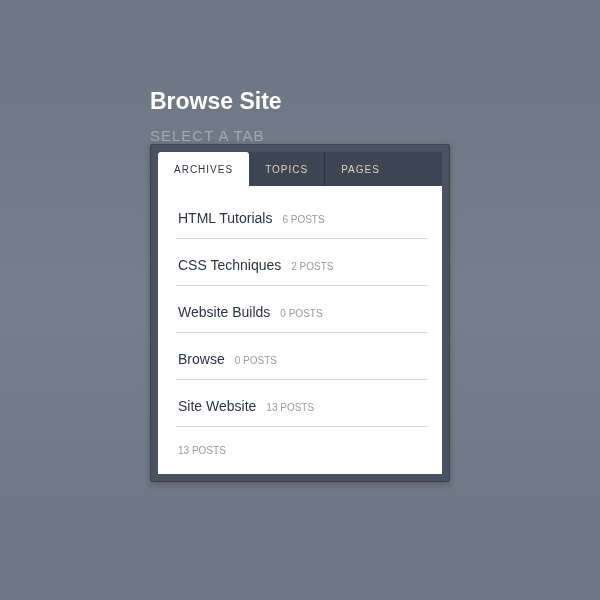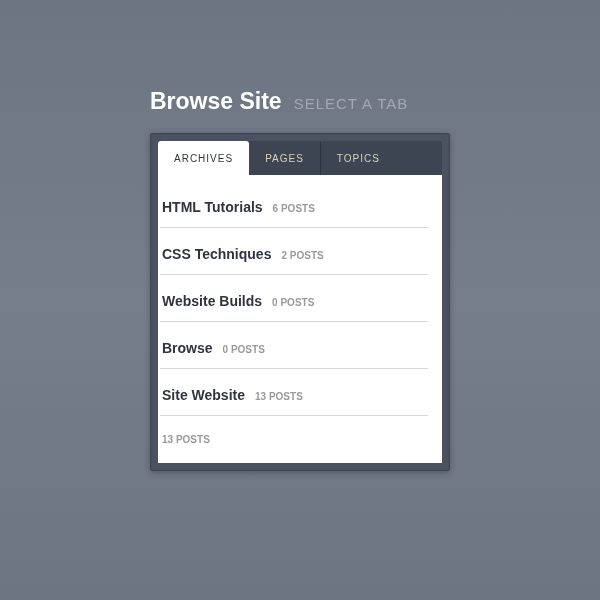--- a/index.html
+++ b/index.html
@@ -7,24 +7,24 @@
   body {
     background: linear-gradient(180deg, #6d7482 0%, #777e8b 50%, #6d7482 100%);
     font-family: Arial, Helvetica, sans-serif;
     display: flex;
     flex-direction: column;
     align-items: center;
   }
   .header {
     width: 300px;
     margin-top: 88px;
-    margin-bottom: 18px;
     display: flex;
     align-items: baseline;
     gap: 12px;
+    flex-direction: column;
   }
   .title {
     color: #ffffff;
     font-size: 23px;
     font-weight: bold;
   }
   .subtitle {
     color: #a2a8b3;
     font-size: 15px;
     letter-spacing: 1px;
@@ -60,22 +60,21 @@
     border-top-left-radius: 3px;
     border-top-right-radius: 3px;
   }
   .tab.inactive {
     color: #d9d2b8;
     border-right: 1px solid #2f3540;
   }
   .tab.inactive:last-child { border-right: none; }
   .panel {
     background: #ffffff;
-    padding: 6px 14px 14px 2px;
-    font-weight: bold;
+    padding: 6px 14px 14px 18px;
   }
   .list { list-style: none; }
   .item {
     padding: 18px 2px 12px 2px;
     border-bottom: 1px solid #d8d8d8;
     display: flex;
     align-items: baseline;
     gap: 10px;
     cursor: pointer;
   }
@@ -96,24 +95,24 @@
   <span class="title">Browse Site</span>
   <span class="subtitle">SELECT A TAB</span>
 </div>
 
 <div class="widget">
   <div class="tabs">
     <div class="tab active">
       <span>ARCHIVES</span>
     </div>
     <div class="tab inactive">
-      <span>PAGES</span>
+      <span>TOPICS</span>
     </div>
     <div class="tab inactive">
-      <span>TOPICS</span>
+      <span>PAGES</span>
     </div>
   </div>
 
   <div class="panel">
     <ul class="list">
       <li class="item">
         <span class="item-title">HTML Tutorials</span>
         <span class="item-meta">6 POSTS</span>
       </li>
       <li class="item">

